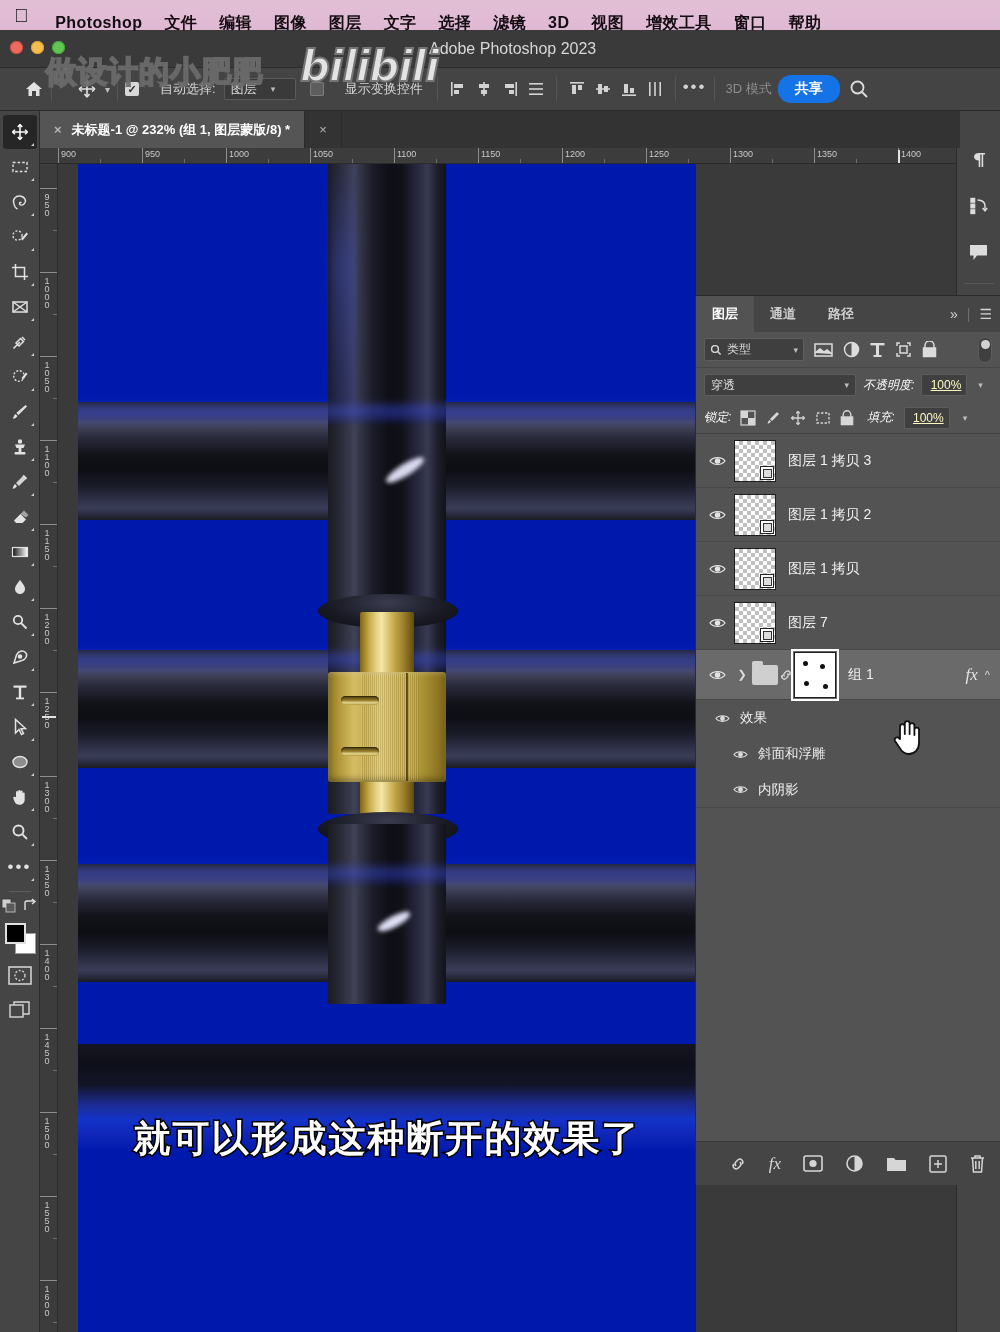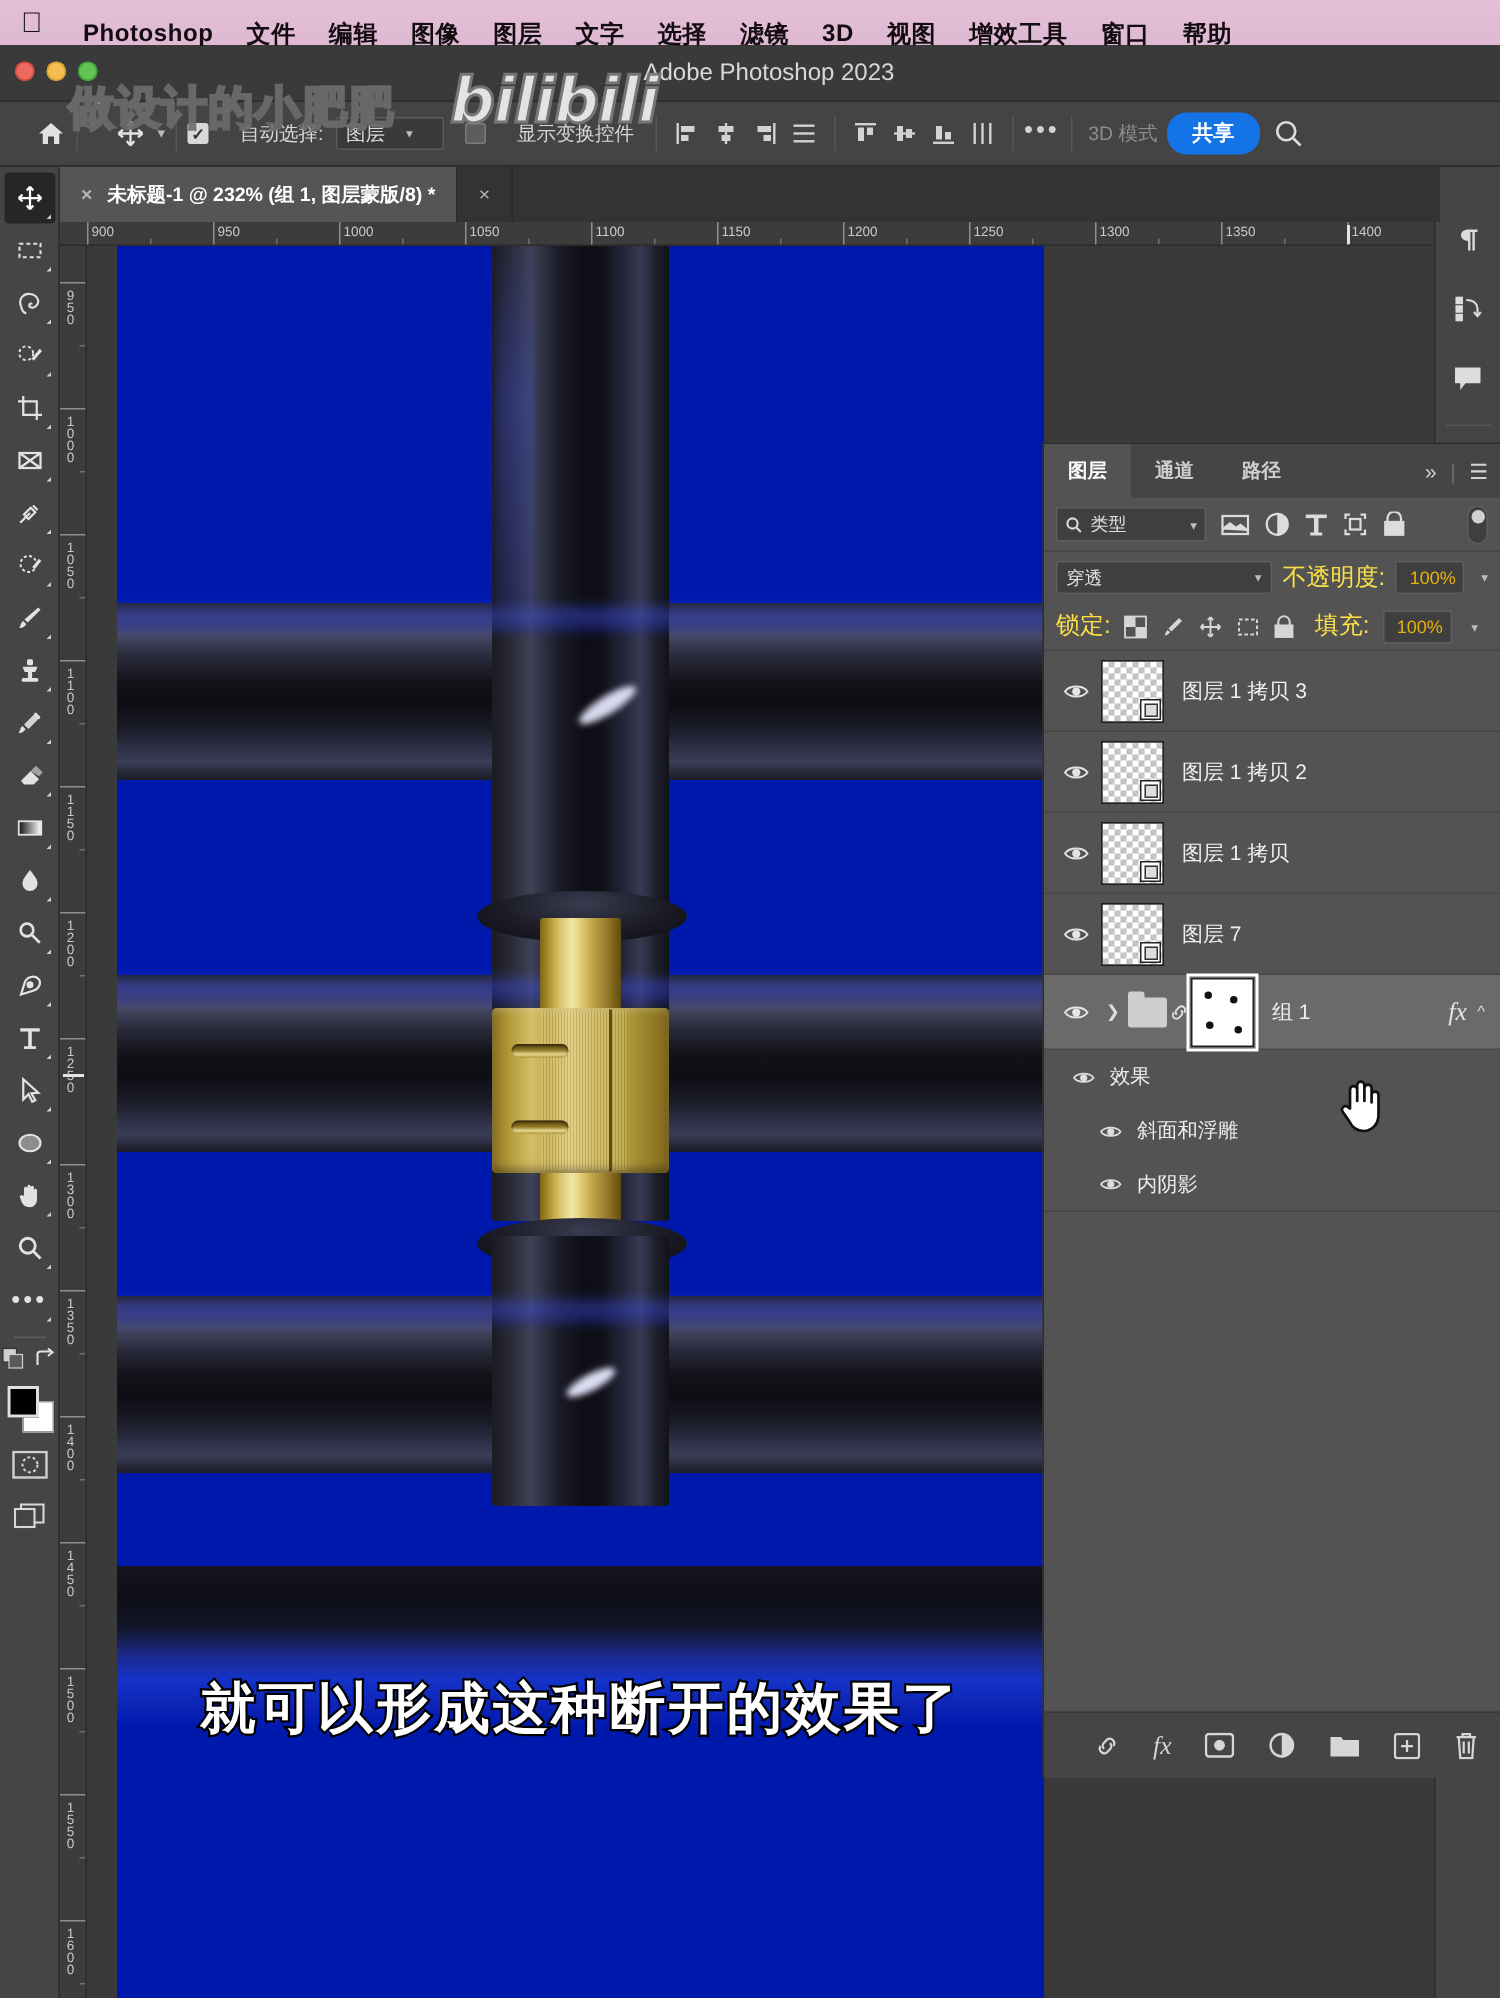--- a/index.html
+++ b/index.html
@@ -253,25 +253,25 @@
   .toggleKnob::after {
     content:""; position:absolute; left:2px; top:2px; width:9px; height:9px;
     border-radius:50%; background:#d0d0d0;
   }
   .lp-blend { height: 34px; display: flex; align-items: center; padding: 0 8px; gap: 7px; }
   .blendsel {
     width: 152px; height: 22px; background: #3f3f3f; border: 1px solid #5d5d5d; border-radius: 2px;
     display: flex; align-items: center; padding: 0 6px; font-size: 12px; color: #e2e2e2;
   }
   .blendsel .cv { margin-left: auto; font-size: 9px; color: #bdbdbd; }
-  .lbl { font-size: 16px; color: #fde047; white-space: nowrap; }
+  .lbl { font-size: 12px; color: #ffffff; white-space: nowrap; font-style: italic; }
   .numfield {
     height: 22px; min-width: 46px; background: #3f3f3f; border: 1px solid #5d5d5d;
     border-radius: 2px; display: flex; align-items: center; justify-content: flex-end;
-    padding: 0 5px; font-size: 12px; color: #eab308;
+    padding: 0 5px; font-size: 12px; color: #fef9c3; text-decoration: underline;
   }
   .mini-cv { font-size: 9px; color: #bdbdbd; padding-left: 4px; }
   .lp-lock { height: 32px; display: flex; align-items: center; padding: 0 8px; gap: 9px; border-bottom: 1px solid #464646;}
   .lockico { color: #d6d6d6; display:flex; align-items:center; }
 
   .layerlist { flex: 1; overflow: hidden; background: #535353; }
   .layerrow {
     height: 54px; display: flex; align-items: center;
     border-bottom: 1px solid #484848; padding-left: 4px; position: relative;
   }

